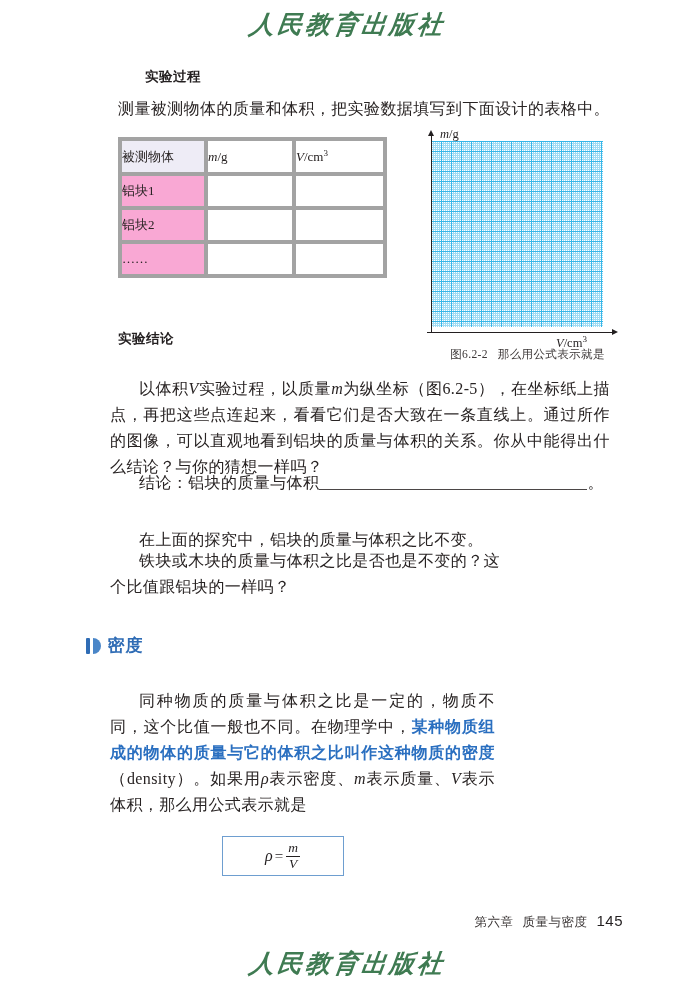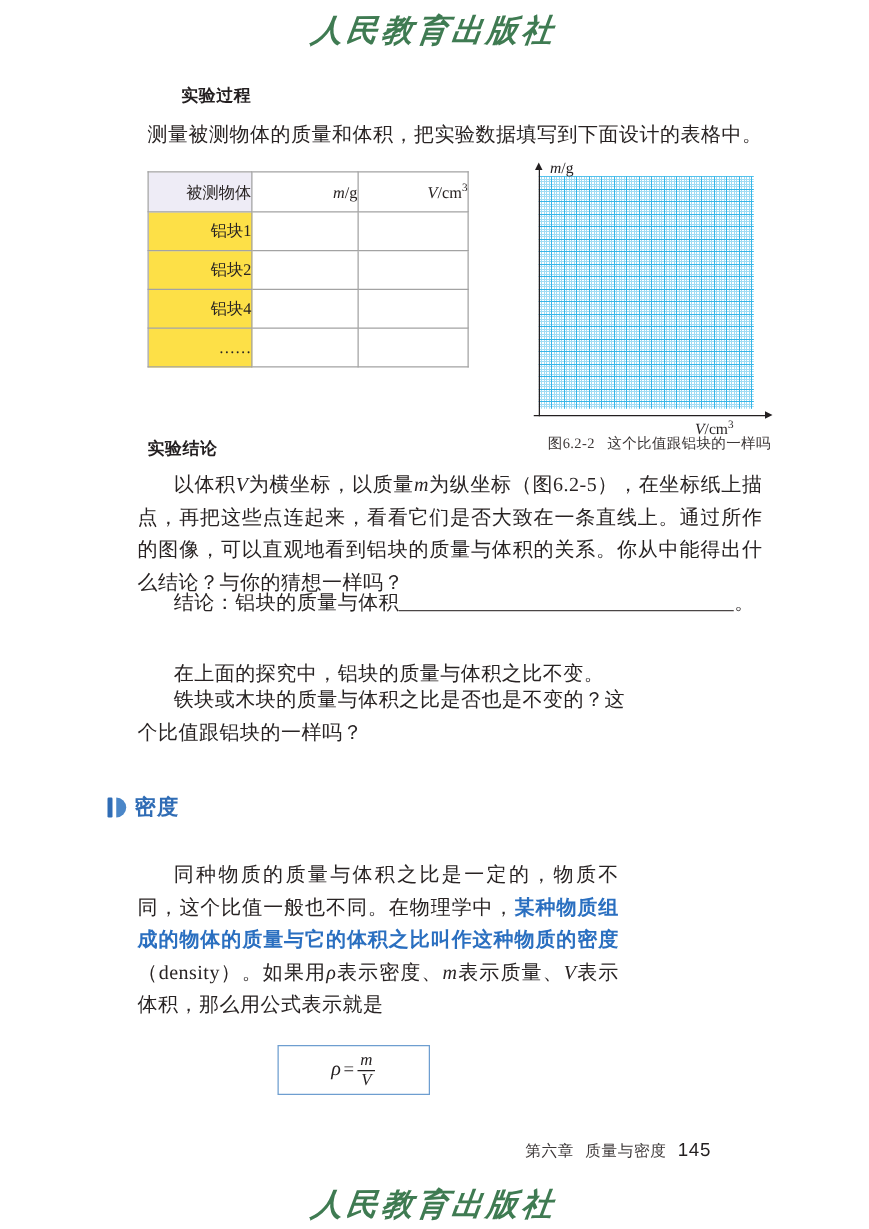--- a/index.html
+++ b/index.html
@@ -60,30 +60,30 @@
     position: absolute;
     left: 118px;
     top: 137px;
   }
   table.data {
     border-collapse: collapse;
     table-layout: fixed;
     border: 1px solid #8a87b8;
   }
   table.data td {
-    border: 1px solid #a3a3a3;
+    border: 4px solid #a3a3a3;
     height: 30px;
     font-size: 13px;
-    text-align: right;
+    text-align: left;
     vertical-align: middle;
     color: #282323;
     background: #ffffff;
     padding: 0;
   }
-  table.data td.c0 { width: 82px; background: #fde047; }
+  table.data td.c0 { width: 82px; background: #f9a8d4; }
   table.data td.c1 { width: 84px; }
   table.data td.c2 { width: 87px; }
   table.data tr.hdr td { height: 31px; }
   table.data tr.hdr td.c0 { background:#eeecf6; }
   .mg  { font-family: "Liberation Serif", serif; }
   .mg em { font-style: italic; }
 
   
   .fig {
     position: absolute;
@@ -224,24 +224,24 @@
     align-items: center;
     line-height: 1.05;
     vertical-align: middle;
   }
   .frac .num { font-style: italic; font-size: 13.5px; padding: 0 3px; }
   .frac .den { font-style: italic; font-size: 13.5px; padding: 0 3px; border-top: 1px solid #231f20; }
 
   
   .footer {
     position: absolute;
-    left: 377px;
+    left: 388px;
     top: 912px;
     width: 235px;
-    text-align: center;
+    text-align: right;
     font-size: 12.5px;
     color: #3b3636;
     letter-spacing: 0.5px;
     white-space: nowrap;
   }
   .footer .fgap { display: inline-block; width: 9px; }
   .footer .pnum { font-family: "Liberation Sans", sans-serif; font-size: 15px; color:#231f20; }
 </style>
 </head>
 <body>
@@ -268,52 +268,47 @@
       <td class="c0">铝块1</td>
       <td class="c1"></td>
       <td class="c2"></td>
     </tr>
     <tr>
       <td class="c0">铝块2</td>
       <td class="c1"></td>
       <td class="c2"></td>
     </tr>
     <tr>
-      <td class="c0">铝块4</td>
-      <td class="c1"></td>
-      <td class="c2"></td>
-    </tr>
-    <tr>
       <td class="c0">……</td>
       <td class="c1"></td>
       <td class="c2"></td>
     </tr>
   </tbody>
     </table>
 </div>
 
 <div class="fig">
   <div class="grid-box"></div>
   <div class="axis-v"></div>
   <div class="axis-h"></div>
   <div class="axlabel lab-y">
     <em>m</em><span>/g</span>
   </div>
   <div class="axlabel lab-x">
     <em>V</em><span>/cm</span><span class="sup">3</span>
   </div>
   <div class="fig-cap">
-    <span>图6.2-2</span><span class="cap-gap"></span><span>这个比值跟铝块的一样吗</span>
+    <span>图6.2-2</span><span class="cap-gap"></span><span>那么用公式表示就是</span>
   </div>
 </div>
 
-<div class="sec-head" style="left:118px; top:350px;">实验结论</div>
+<div class="sec-head" style="left:118px; top:330px;">实验结论</div>
 
 <div class="para" style="left:110px; top:376px; width:500px; text-indent:29px;">
-  <span>以体积</span><i>V</i><span>为横坐标，以质量</span><i>m</i><span>为纵坐标（图6.2-5），在坐标纸上描点，再把这些点连起来，看看它们是否大致在一条直线上。通过所作的图像，可以直观地看到铝块的质量与体积的关系。你从中能得出什么结论？与你的猜想一样吗？</span>
+  <span>以体积</span><i>V</i><span>实验过程，以质量</span><i>m</i><span>为纵坐标（图6.2-5），在坐标纸上描点，再把这些点连起来，看看它们是否大致在一条直线上。通过所作的图像，可以直观地看到铝块的质量与体积的关系。你从中能得出什么结论？与你的猜想一样吗？</span>
 </div>
 
 <div class="para" style="left:110px; top:470px; width:500px; text-indent:29px;">
   <span>结论：铝块的质量与体积</span><span class="blankline" style="width:268px;"></span><span>。</span>
 </div>
 
 <div class="para" style="left:110px; top:527px; width:500px; text-indent:29px;">在上面的探究中，铝块的质量与体积之比不变。</div>
 
 <div class="para" style="left:110px; top:548px; width:390px; text-indent:29px;">铁块或木块的质量与体积之比是否也是不变的？这个比值跟铝块的一样吗？</div>
 

